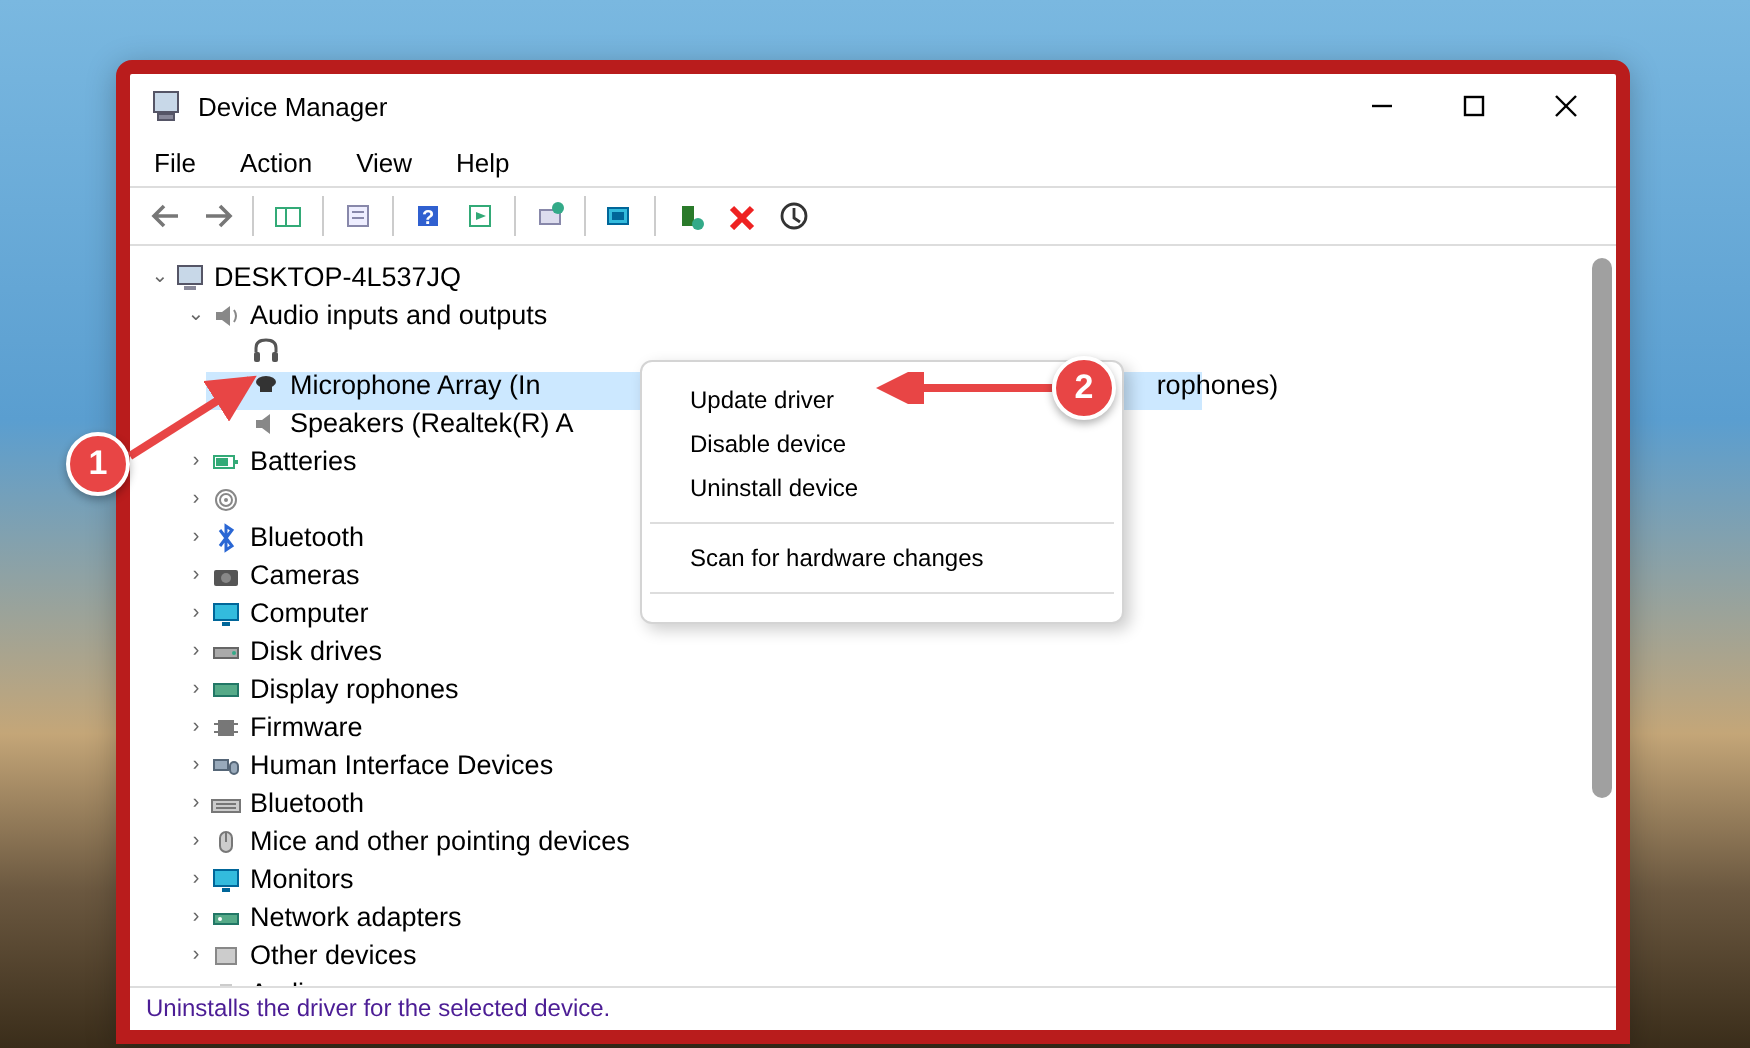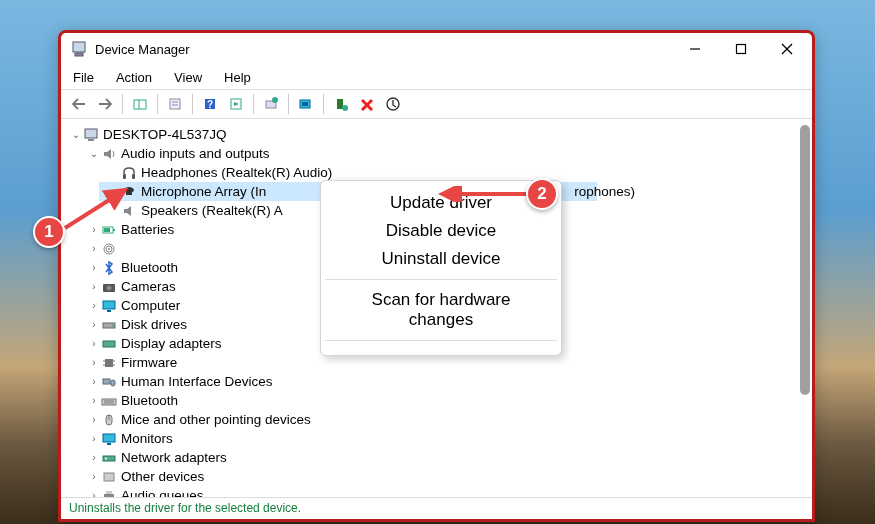--- a/index.html
+++ b/index.html
@@ -1,41 +1,41 @@
 <!DOCTYPE html>
 <html><head>
   <meta charset="utf-8">
   <style>
     * { margin: 0; padding: 0; box-sizing: border-box; font-family: "Segoe UI", Tahoma, sans-serif; }
     body { width: 875px; height: 524px; position: relative; overflow: hidden;
       background: linear-gradient(to bottom, #7ab8e0 0%, #5a9ed0 40%, #c4a678 70%, #6b5840 85%, #3a2d1a 100%); }
     .window { position: absolute; left: 58px; top: 30px; width: 757px; height: 492px;
-      background: #fff; border: 3px solid #b91c1c; border-radius: 8px 8px 0 0; box-shadow: 0 3px 15px rgba(0,0,0,.25);
+      background: #fff; border: 7px solid #b91c1c; border-radius: 8px 8px 0 0; box-shadow: 0 3px 15px rgba(0,0,0,.25);
       display: flex; flex-direction: column; }
     .titlebar { height: 32px; display: flex; align-items: center; padding: 0 2px 0 10px; }
     .titlebar .app-icon { width: 16px; height: 16px; margin-right: 8px; }
     .titlebar .title { font-size: 13px; flex: 1; }
     .winbtns { display: flex; }
     .winbtn { width: 46px; height: 32px; display: flex; align-items: center; justify-content: center; }
     .menubar { height: 24px; display: flex; align-items: center; padding: 0 8px; gap: 14px; font-size: 13px; }
     .menubar span { padding: 2px 4px; }
     .toolbar { height: 30px; border-top: 1px solid #ddd; border-bottom: 1px solid #ddd;
       display: flex; align-items: center; padding: 0 6px; gap: 2px; }
     .tbtn { width: 24px; height: 24px; display: flex; align-items: center; justify-content: center; border-radius: 2px; }
     .tsep { width: 1px; height: 20px; background: #ccc; margin: 0 3px; }
     .content { flex: 1; position: relative; padding: 6px 2px 0 8px; overflow: hidden; }
     .scrollbar { position: absolute; right: 2px; top: 6px; width: 10px; height: 270px; background: #a0a0a0; border-radius: 5px; }
     .tree { font-size: 13.5px; line-height: 19px; color: #000; }
     .node { display: flex; align-items: center; white-space: nowrap; }
     .node .chev { width: 14px; display: inline-flex; justify-content: center; color: #666; font-size: 10px; }
     .node .icon { width: 16px; height: 16px; margin-right: 4px; display: inline-flex; align-items: center; justify-content: center; }
-    .statusbar { height: 22px; border-top: 1px solid #ddd; padding: 3px 8px; font-size: 12px; color: #15803d; }
+    .statusbar { height: 22px; border-top: 1px solid #ddd; padding: 3px 8px; font-size: 12px; color: #4c1d95; }
     .selected-bg { position: absolute; height: 19px; background: #cce8ff; z-index: 0; }
     .context-menu { position: absolute; background: #fff; border: 1px solid #d4d4d4; border-radius: 6px;
-      box-shadow: 3px 3px 8px rgba(0,0,0,.2); padding: 8px 0; font-size: 17px; z-index: 10; text-align: center; }
+      box-shadow: 3px 3px 8px rgba(0,0,0,.2); padding: 8px 0; font-size: 12px; z-index: 10; }
     .context-menu .mi { padding: 4px 24px; }
     .context-menu .msep { height: 1px; background: #ddd; margin: 6px 4px; }
     .context-menu .bold { font-weight: 600; }
     .callout { position: absolute; width: 32px; height: 32px; border-radius: 50%; background: #e84545; border: 2px solid #fff;
       color: #fff; font-weight: 700; font-size: 17px; display: flex; align-items: center; justify-content: center; z-index: 30;
       box-shadow: 0 2px 4px rgba(0,0,0,.3); }
     .arrow { position: absolute; z-index: 25; pointer-events: none; }
   </style>
 </head>
 <body>
@@ -174,21 +174,20 @@
         <span>Audio inputs and outputs</span>
       </div>
       <div class="node" style="padding-left:52px;">
         <span class="icon">
             <svg viewBox="0 0 16 16">
               <path d="M3 9 V7 Q3 3 8 3 Q13 3 13 7 V9" stroke="#555" fill="none" stroke-width="1.5"></path>
               <rect x="2" y="9" width="3" height="5" rx="1" fill="#555"></rect>
               <rect x="11" y="9" width="3" height="5" rx="1" fill="#555"></rect>
             </svg>
           </span>
-        <span>Headphones (Realtek(R) Audio)</span>
       </div>
       <div class="node" style="padding-left:52px;">
         <span class="icon">
             <svg viewBox="0 0 16 16">
               <ellipse cx="8" cy="6" rx="5" ry="3" fill="#333"></ellipse>
               <rect x="5" y="6" width="6" height="5" fill="#333"></rect>
             </svg>
           </span>
         <span>Microphone Array (In</span>
         <span style="margin-left:308px;">rophones)</span>
@@ -261,21 +260,21 @@
           </span>
           <span>Disk drives</span>
         </div>
       <div class="node" style="padding-left:18px;">
           <span class="chev">›</span>
           <span class="icon">
             <svg viewBox="0 0 16 16">
               <rect x="2" y="5" width="12" height="6" fill="#5a8" stroke="#276"></rect>
             </svg>
           </span>
-          <span>Display adapters</span>
+          <span>Display rophones</span>
         </div>
       <div class="node" style="padding-left:18px;">
           <span class="chev">›</span>
           <span class="icon">
             <svg viewBox="0 0 16 16">
               <rect x="4" y="4" width="8" height="8" fill="#777"></rect>
               <line x1="2" y1="6" x2="4" y2="6" stroke="#777"></line>
               <line x1="2" y1="10" x2="4" y2="10" stroke="#777"></line>
               <line x1="12" y1="6" x2="14" y2="6" stroke="#777"></line>
               <line x1="12" y1="10" x2="14" y2="10" stroke="#777"></line>

